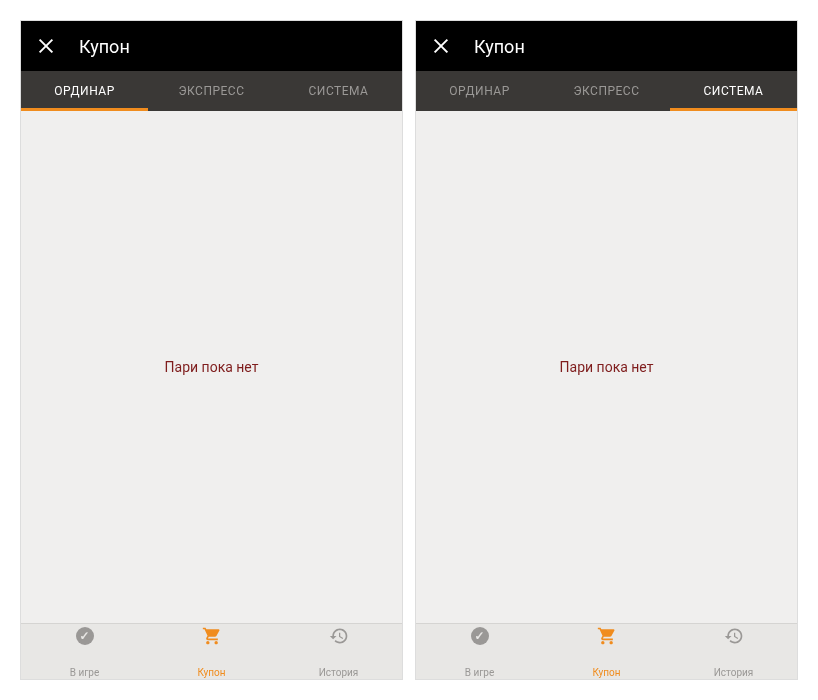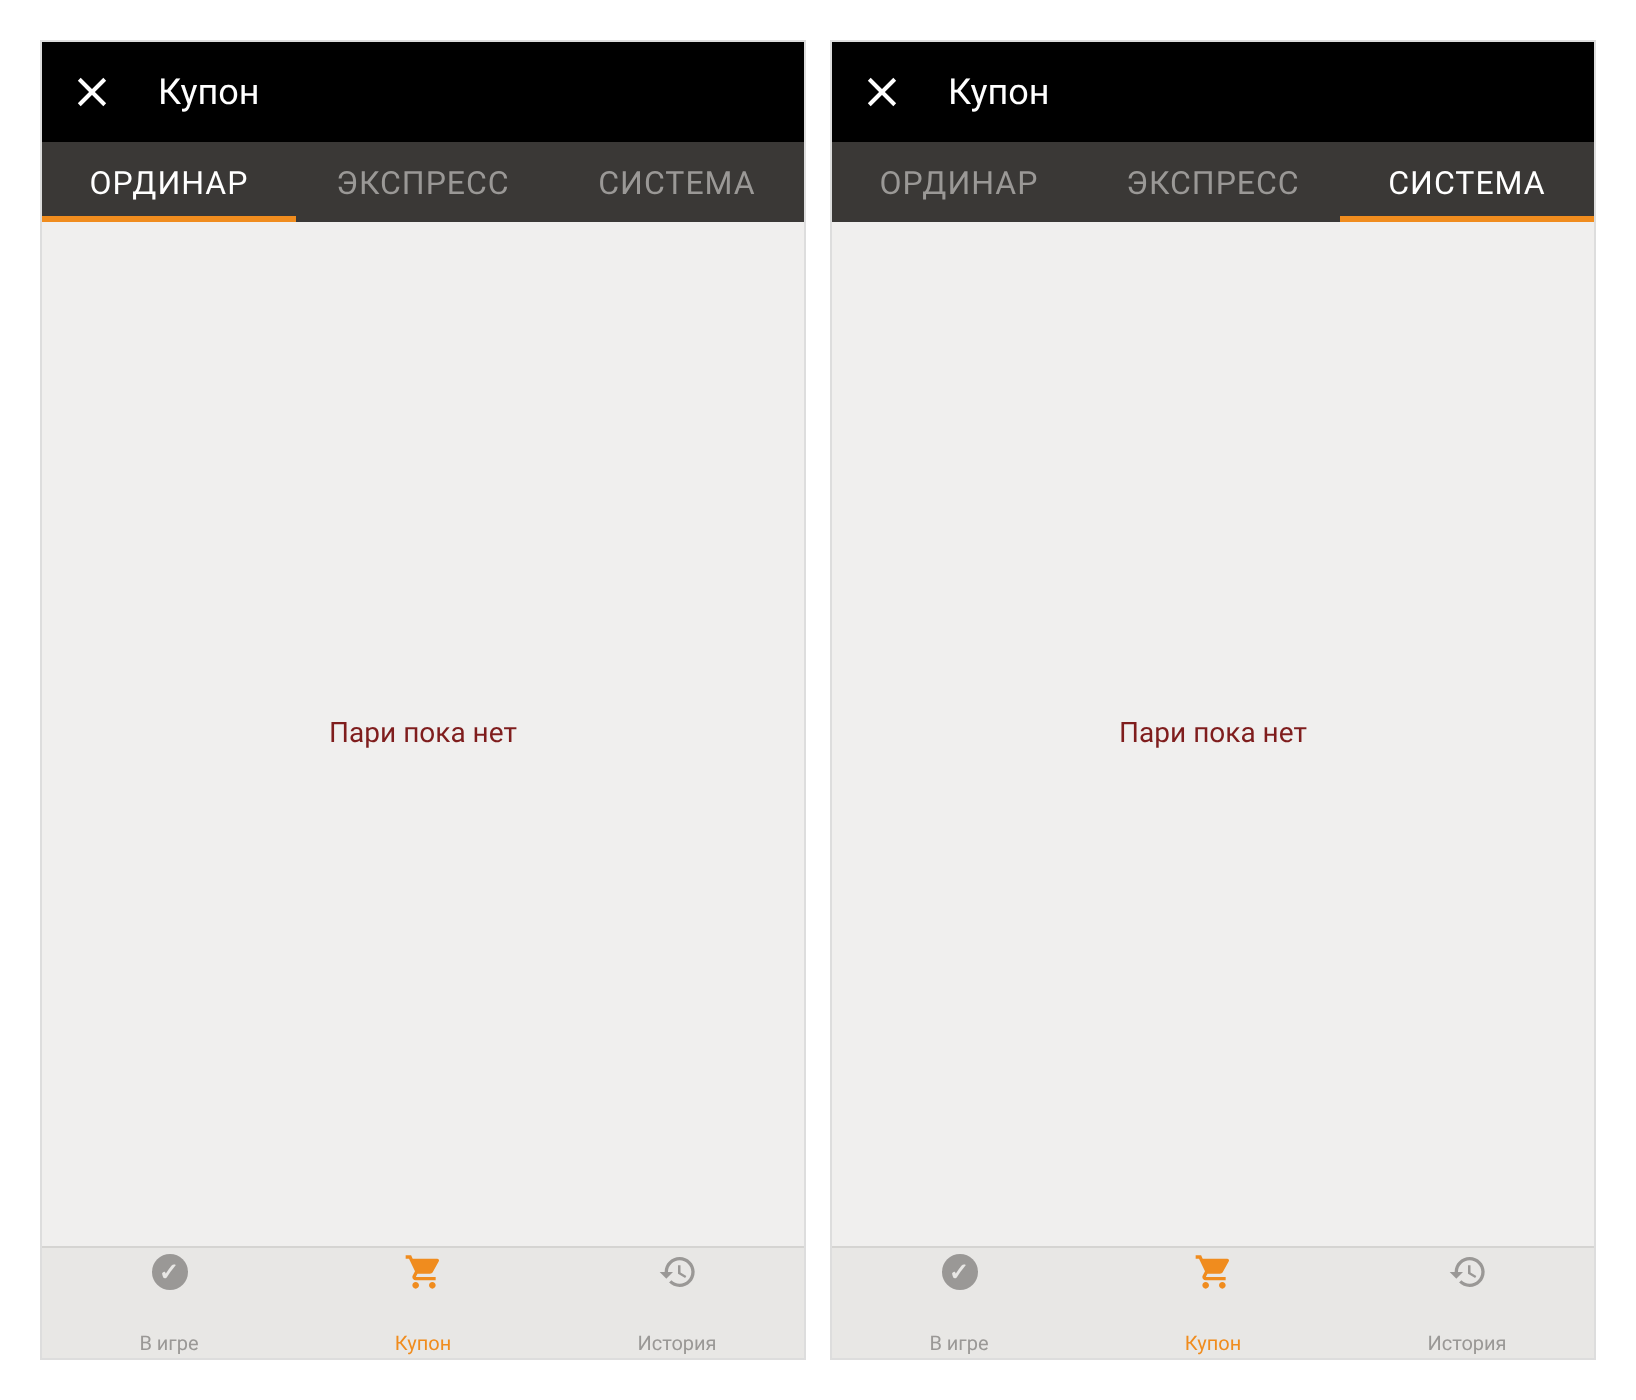--- a/index.html
+++ b/index.html
@@ -61,21 +61,21 @@
       background: #3a3836;
       display: flex;
       height: 40px;
     }
     .tab {
       flex: 1;
       display: flex;
       align-items: center;
       justify-content: center;
       color: #9a9896;
-      font-size: 16px;
+      font-size: 12px;
       cursor: pointer;
       position: relative;
       letter-spacing: 0.5px;
     }
     .tab.active {
       color: #fff;
     }
     .tab.active::after {
       content: '';
       position: absolute;

